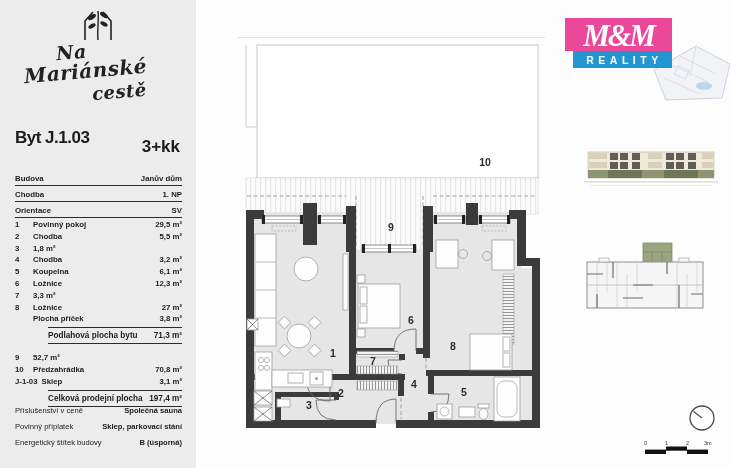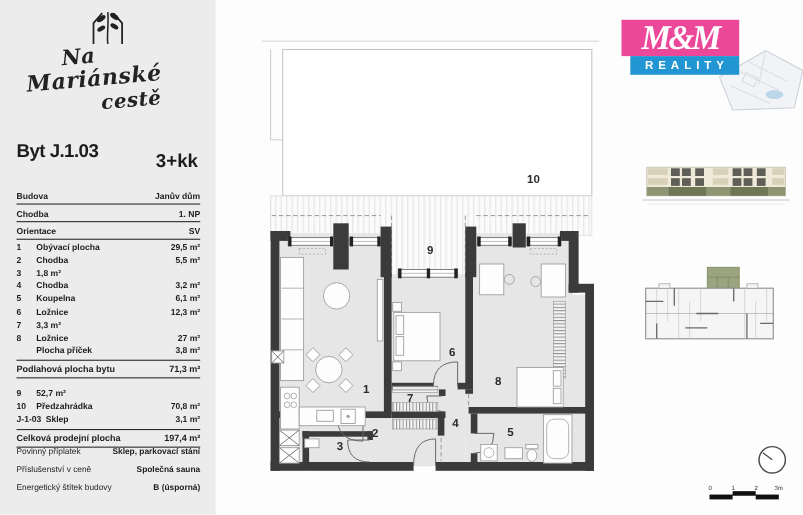--- a/index.html
+++ b/index.html
@@ -18,21 +18,21 @@
   .info{position:absolute;left:15px;right:14px;top:170px;}
   .irow{display:flex;justify-content:space-between;font-size:7.8px;font-weight:700;
         padding:3.5px 0 2.5px;border-bottom:1.2px solid #2b2b2b;}
   .rooms{position:absolute;left:15px;right:14px;top:219px;}
   .rrow{display:flex;font-size:7.8px;font-weight:700;height:11.8px;line-height:11.8px;}
   .rn{min-width:14px;margin-right:4px;}
   .rname{flex:1;}
   .rarea{text-align:center;}
   .trow{display:flex;justify-content:space-between;font-size:8.2px;font-weight:700;
         border-top:1px solid #2b2b2b;border-bottom:1.8px solid #2b2b2b;padding:3px 0;}
-  .rooms .trow{margin-top:2px;}
+  .rooms .trow{margin-top:2px;margin-left:33px;}
   .outdoor{margin-top:8px;}
   .details{position:absolute;left:15px;right:14px;top:402px;}
   .drow{display:flex;justify-content:space-between;font-size:7.6px;padding:3.5px 0;}
   .dlabel{font-weight:400;}
   .dvalue{font-weight:700;text-align:right;}
   
   .plan{position:absolute;left:225px;top:18px;width:320px;height:430px;}
   .w{fill:#3b3b3b;}
   .f{fill:#fdfdfd;stroke:#9d9d9d;stroke-width:0.8;}
   .d{fill:none;stroke:#666;stroke-width:0.9;}
@@ -84,21 +84,21 @@
         </div>
       <div class="irow">
           <span>Orientace</span>
           <span>SV</span>
         </div>
     </div>
 
     <div class="rooms">
       <div class="rrow">
           <span class="rn">1</span>
-          <span class="rname">Obývací plocha</span>
+          <span class="rname">Povinný pokoj</span>
           <span class="rarea">29,5 m²</span>
         </div>
       <div class="rrow">
           <span class="rn">2</span>
           <span class="rname">Chodba</span>
           <span class="rarea">5,5 m²</span>
         </div>
       <div class="rrow">
           <span class="rn">3</span>
           <span class="rarea">1,8 m²</span>
@@ -155,26 +155,26 @@
           </div>
         <div class="trow">
             <span>Celková prodejní plocha</span>
             <span>197,4 m²</span>
           </div>
       </div>
     </div>
 
     <div class="details">
       <div class="drow">
+          <span class="dlabel">Příslušenství v ceně</span>
+          <span class="dvalue">Společná sauna</span>
+        </div>
+      <div class="drow">
           <span class="dlabel">Povinný příplatek</span>
           <span class="dvalue">Sklep, parkovací stání</span>
-        </div>
-      <div class="drow">
-          <span class="dlabel">Příslušenství v ceně</span>
-          <span class="dvalue">Společná sauna</span>
         </div>
       <div class="drow">
           <span class="dlabel">Energetický štítek budovy</span>
           <span class="dvalue">B (úsporná)</span>
         </div>
     </div>
   </div>
 
   <svg class="plan" viewBox="225 18 320 430">
     <defs>

